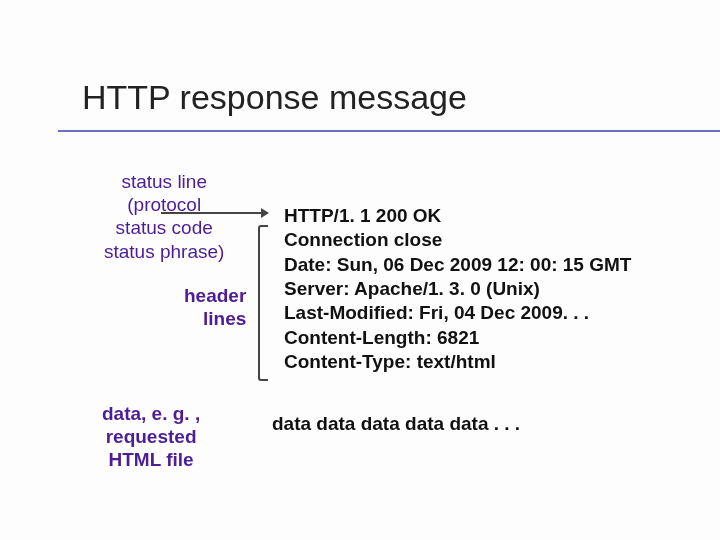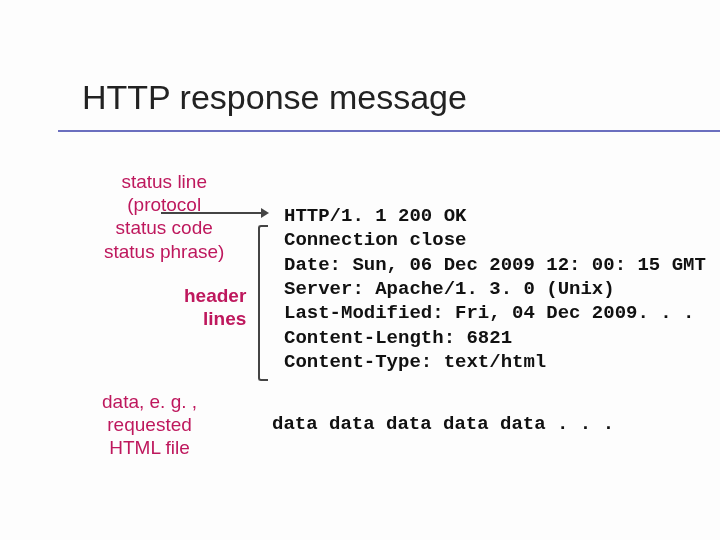--- a/index.html
+++ b/index.html
@@ -23,31 +23,31 @@
     position: absolute;
     top: 94px;
     left: 22px;
     width: 676px;
     height: 2px;
     background: #6b6fbf;
   }
   .label {
     position: absolute;
     font-size: 19px;
-    color: #be185d;
+    color: #4c1d95;
     line-height: 1.22;
     text-align: center;
     white-space: pre;
   }
   .label-status { top: 134px; left: 68px; }
   .label-header { top: 248px; left: 148px; text-align: right; font-weight: bold; }
-  .label-data { top: 354px; left: 66px; }
+  .label-data { top: 366px; left: 66px; font-weight: bold; }
   .mono {
     position: absolute;
-    font-family: Liberation Mono, monospace;
+    font-family: Liberation Sans, sans-serif;
     font-weight: bold;
     font-size: 19px;
     color: #111;
     line-height: 1.28;
     white-space: pre;
   }
   .mono-main { top: 168px; left: 236px; }
   .mono-data { top: 376px; left: 236px; }
 
   

